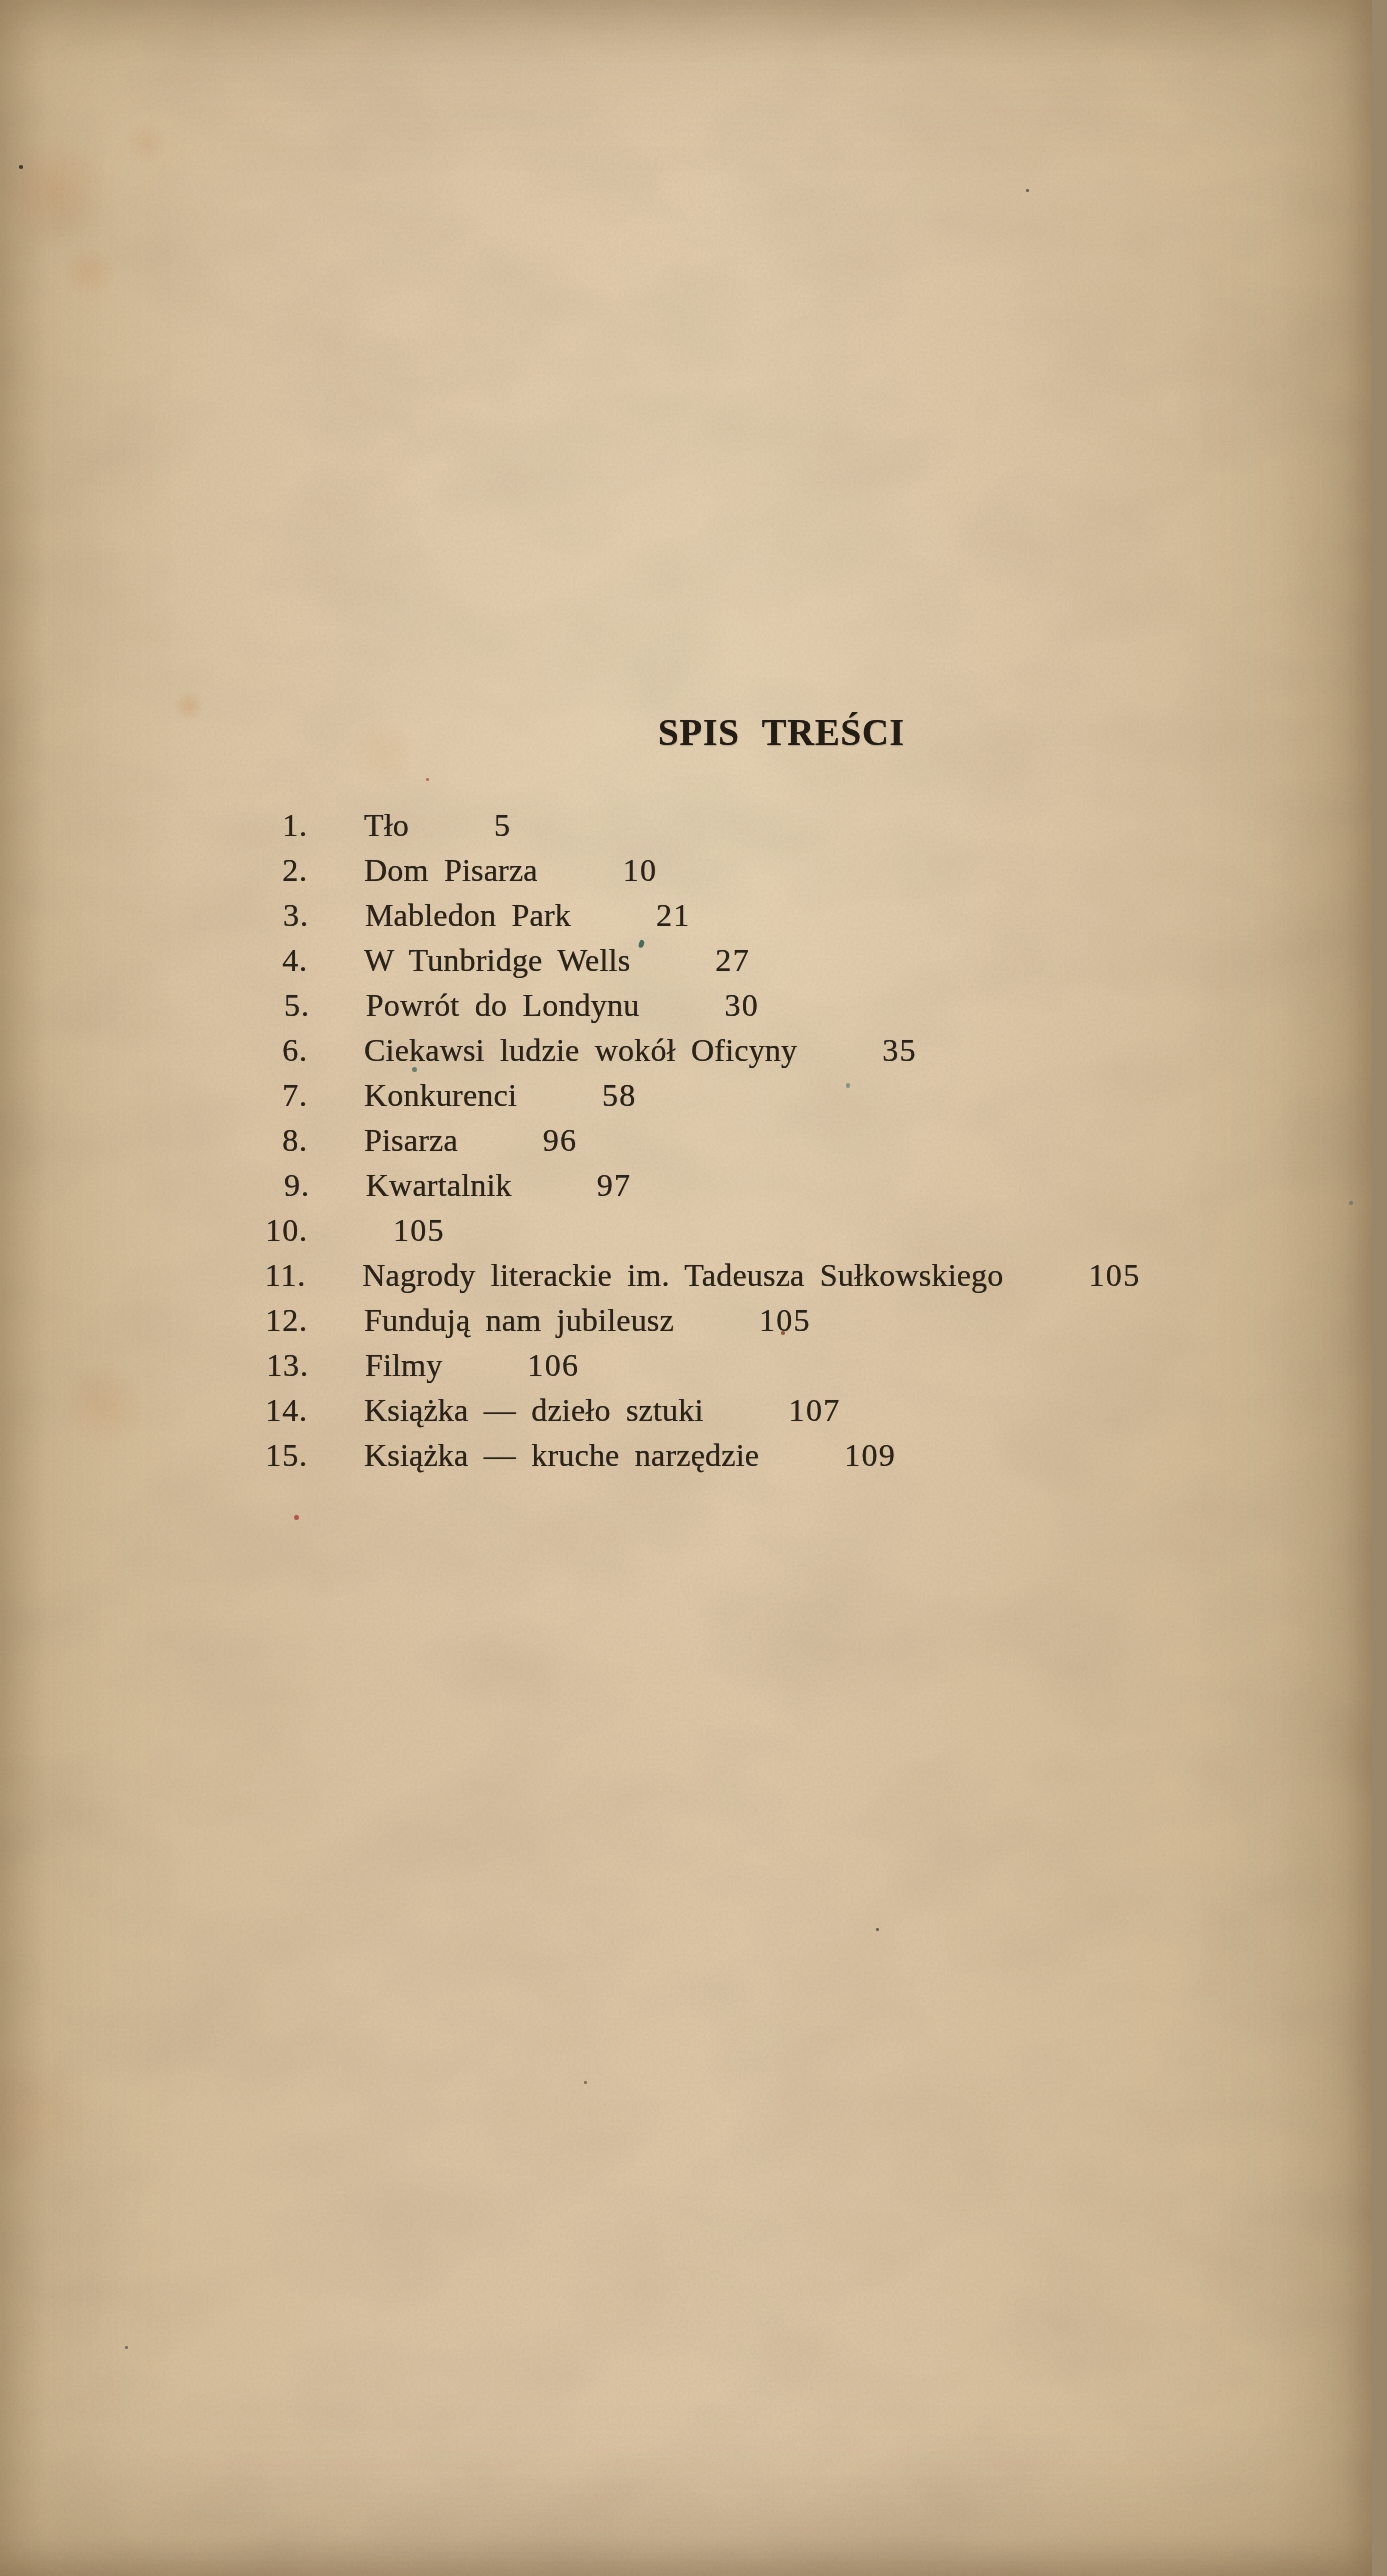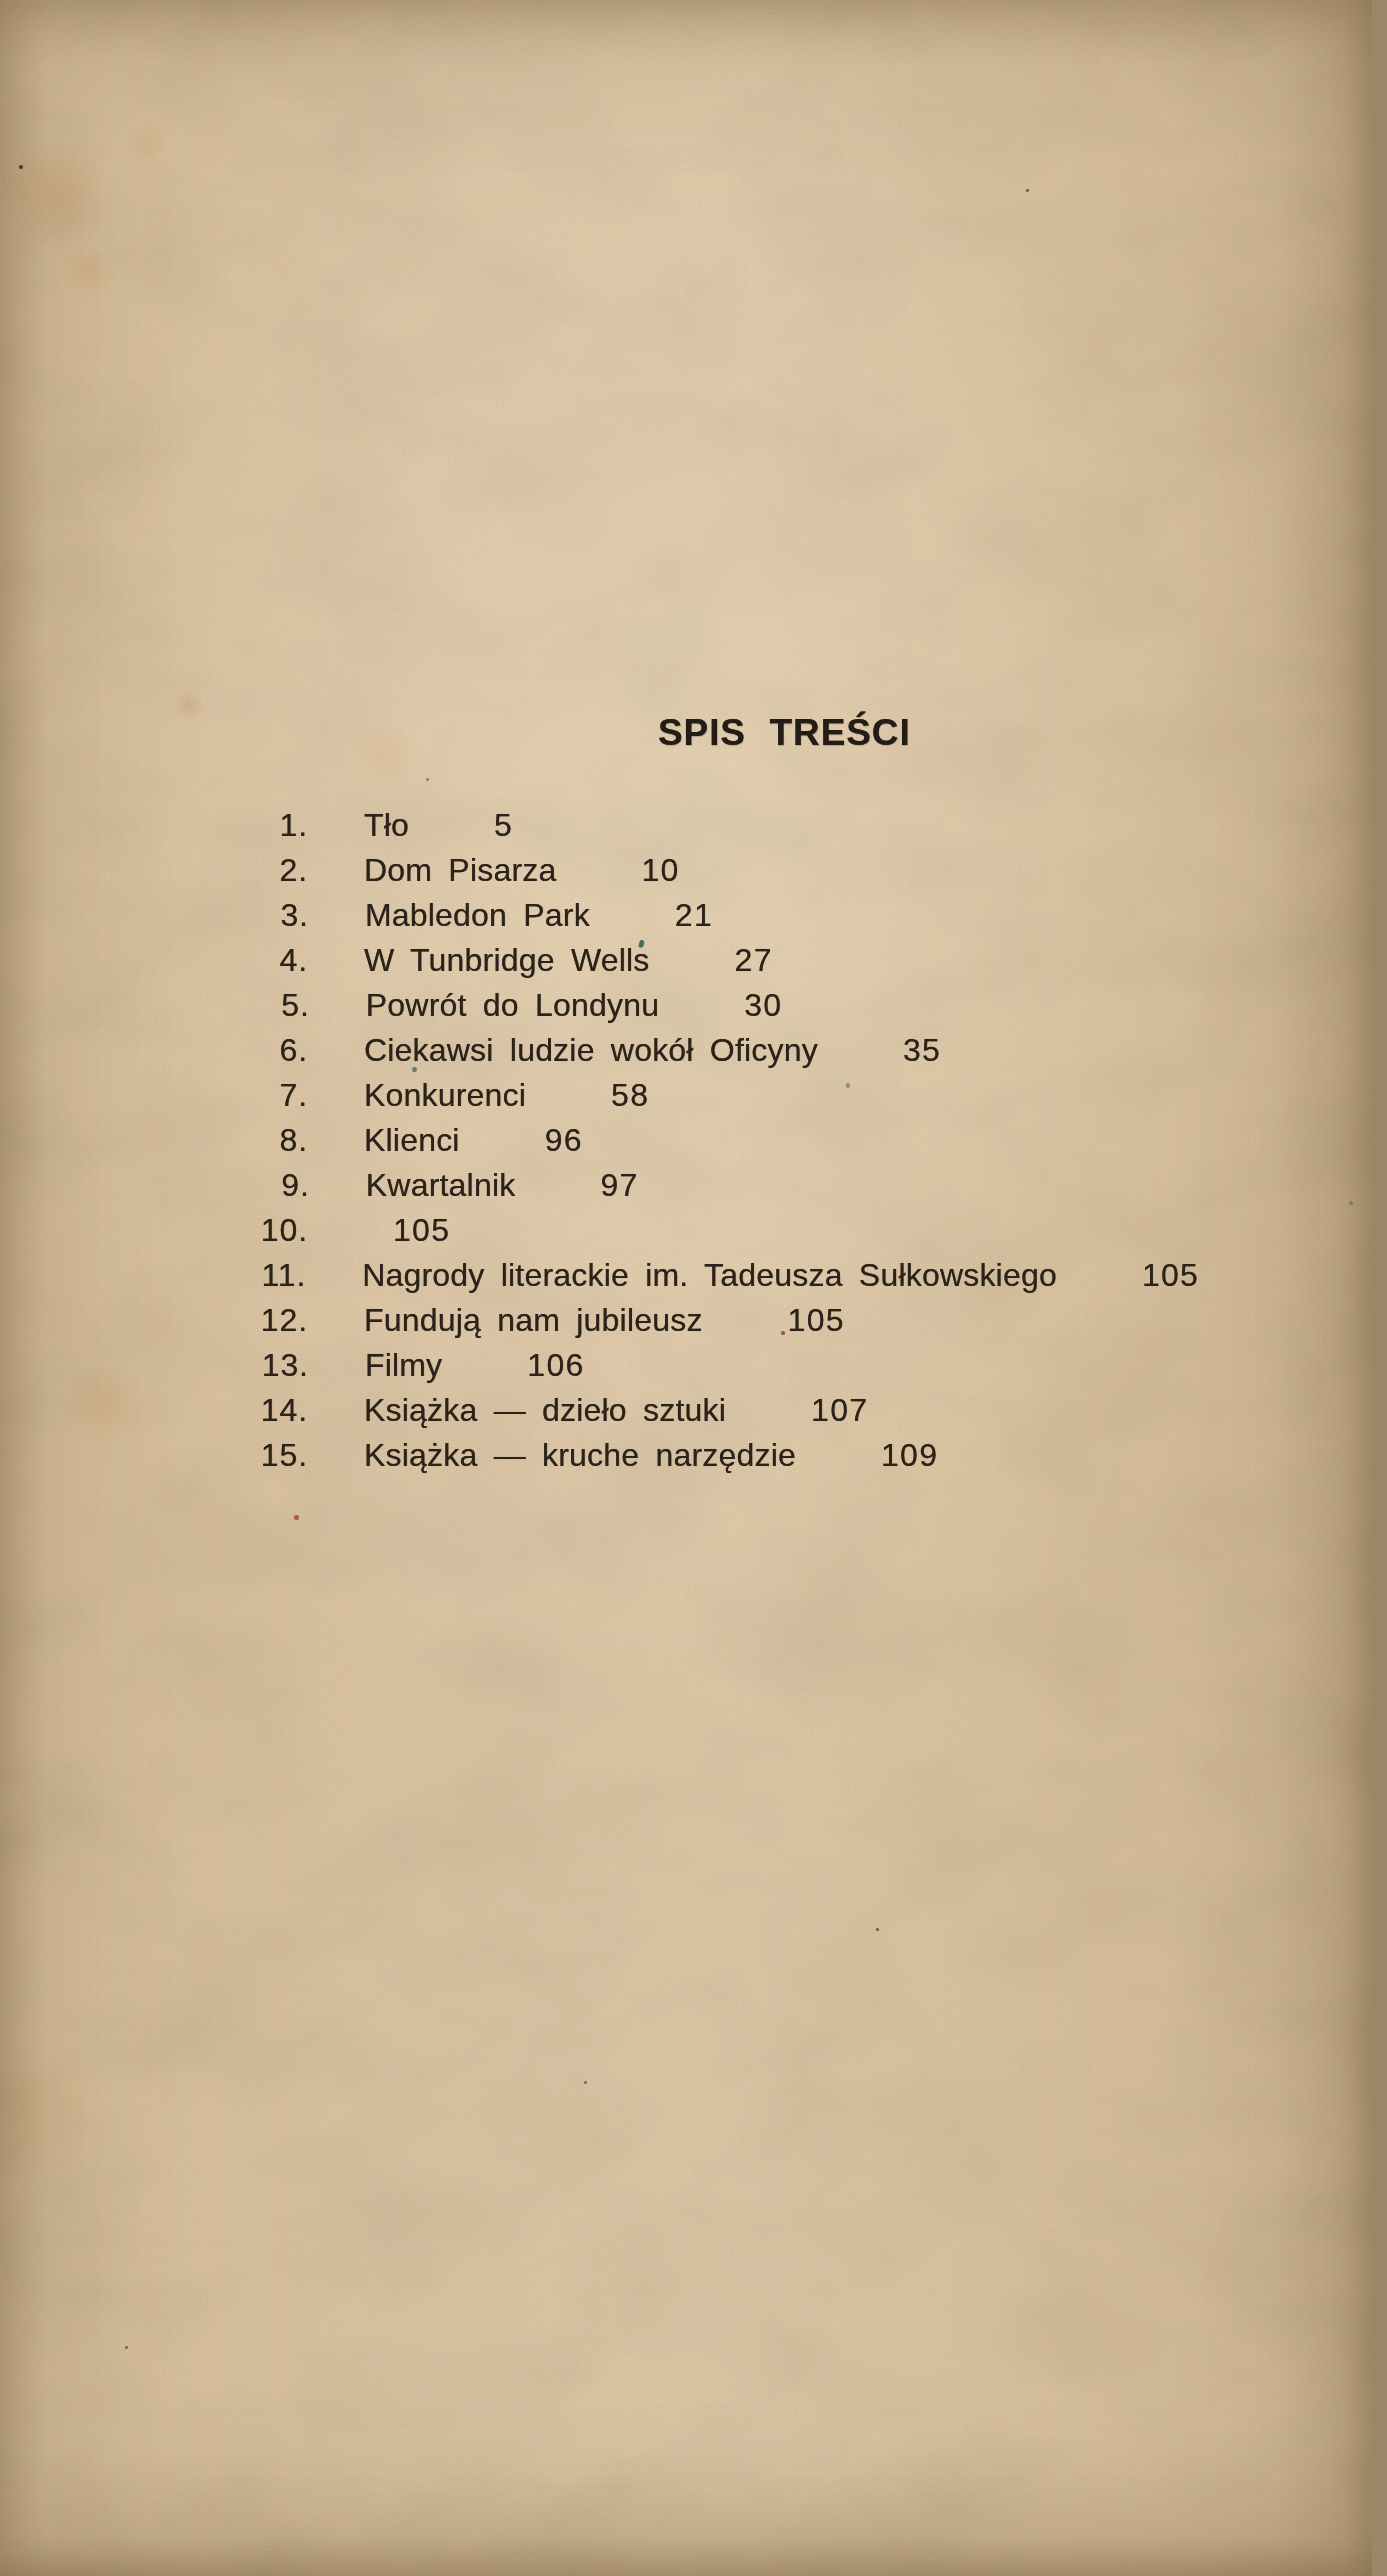--- a/index.html
+++ b/index.html
@@ -5,21 +5,21 @@
   html, body {
     margin: 0;
     padding: 0;
     background: #9a8668;
   }
   .page {
     position: relative;
     width: 1372px;
     height: 2576px;
     overflow: hidden;
-    font-family: Liberation Sans, sans-serif;
+    font-family: Liberation Serif, serif;
     color: #2b231a;
     background:
       
       radial-gradient(ellipse 981px 1338px at 48% 32%, rgba(249,238,213,0.30), rgba(249,238,213,0) 70%),
       
       radial-gradient(circle 80px at 54px 192px,  rgba(186,115,55,0.18), rgba(186,115,55,0) 70%),
       radial-gradient(circle 40px at 89px 272px, rgba(186,115,55,0.15), rgba(186,115,55,0) 70%),
       radial-gradient(circle 54px at 384px 754px, rgba(190,120,60,0.14), rgba(190,120,60,0) 70%),
       radial-gradient(circle 21.4px at 189px 706px, rgba(190,115,55,0.24), rgba(190,115,55,0) 72%),
       radial-gradient(circle 62px at 103px 1405px,rgba(186,115,55,0.13), rgba(186,115,55,0) 70%),
@@ -168,21 +168,21 @@
   </div>
 
   <div class="row">
     <span class="num">7.</span>
     <span class="ttl">Konkurenci</span>
     <span class="pg">58</span>
   </div>
 
   <div class="row">
     <span class="num">8.</span>
-    <span class="ttl">Klienci</span>
+    <span class="ttl">Pisarza</span>
     <span class="pg">96</span>
   </div>
 
   <div class="row">
     <span class="num">9.</span>
     <span class="ttl">Kwartalnik</span>
     <span class="pg">97</span>
   </div>
 
   <div class="row">

